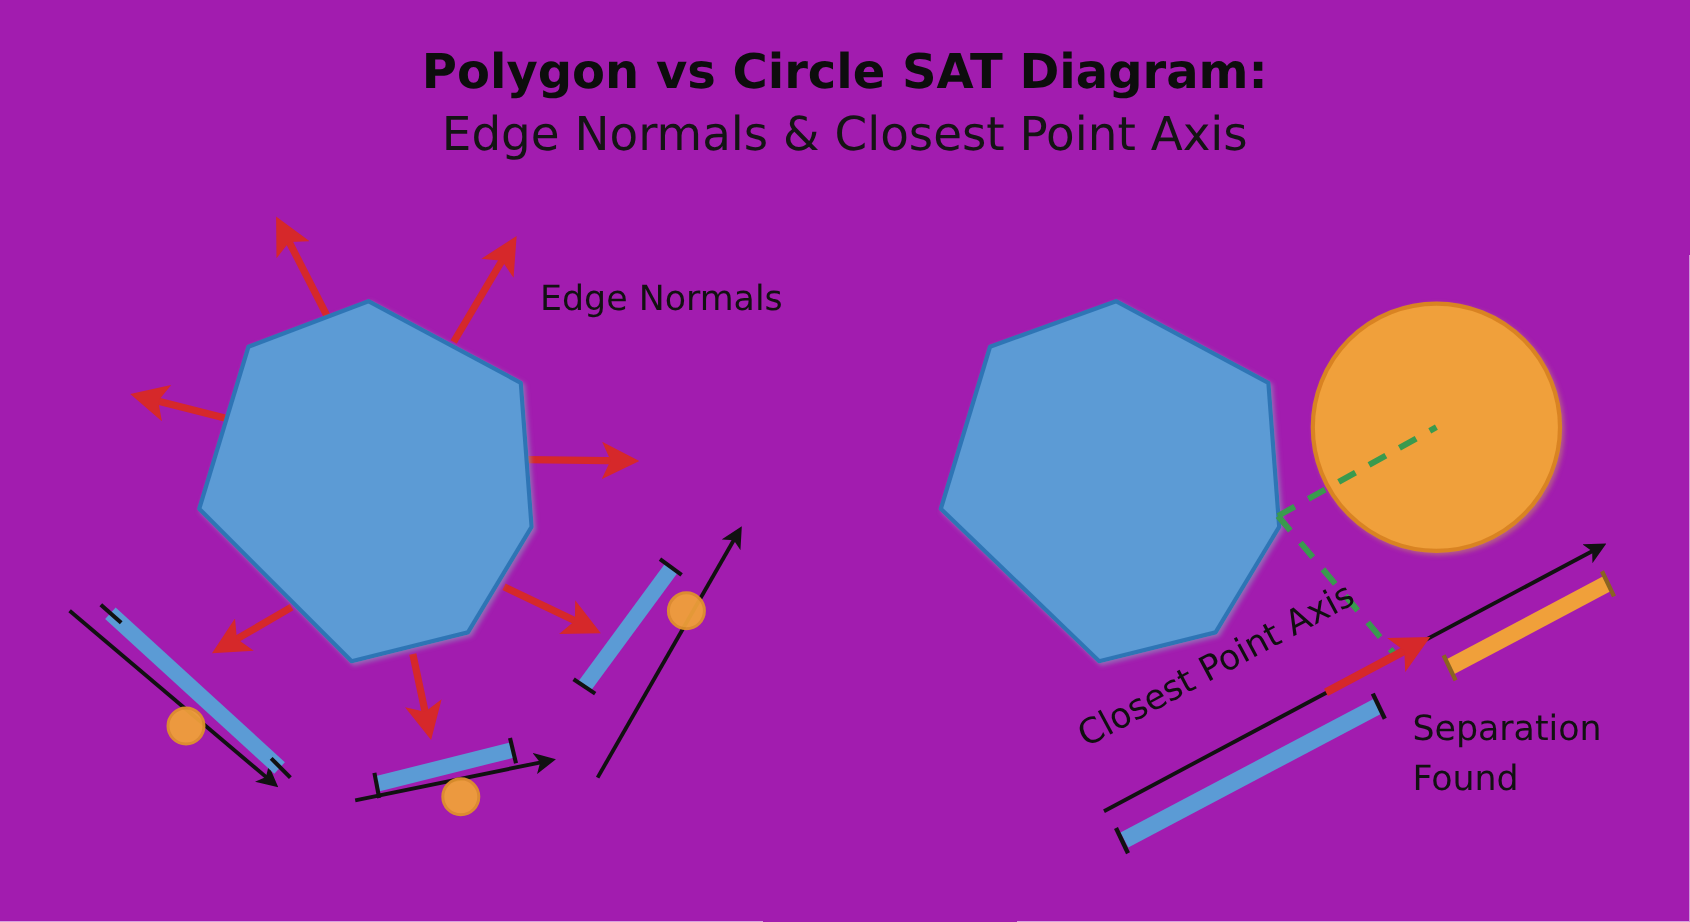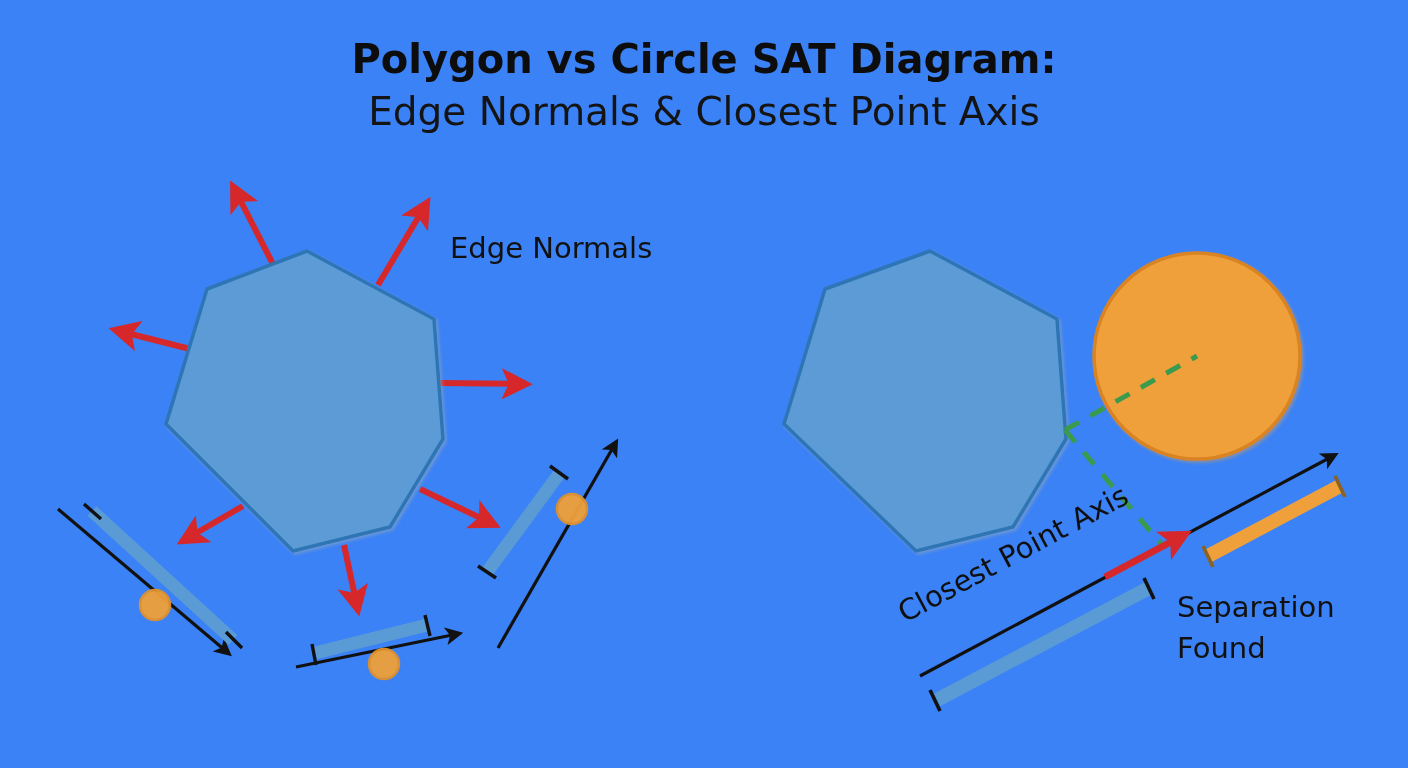--- a/index.html
+++ b/index.html
@@ -10,21 +10,21 @@
   body {
     width: 1408px;
     height: 768px;
     font-family: "DejaVu Sans", sans-serif;
     overflow: hidden;
   }
   #stage {
     position: relative;
     width: 1408px;
     height: 768px;
-    background: #3b82f6;
+    background: #a21caf;
   }
   #stage svg {
     position: absolute;
     top: 0;
     left: 0;
     display: block;
   }
   .title-main {
     font-family: "DejaVu Sans", sans-serif;
     font-weight: bold;

